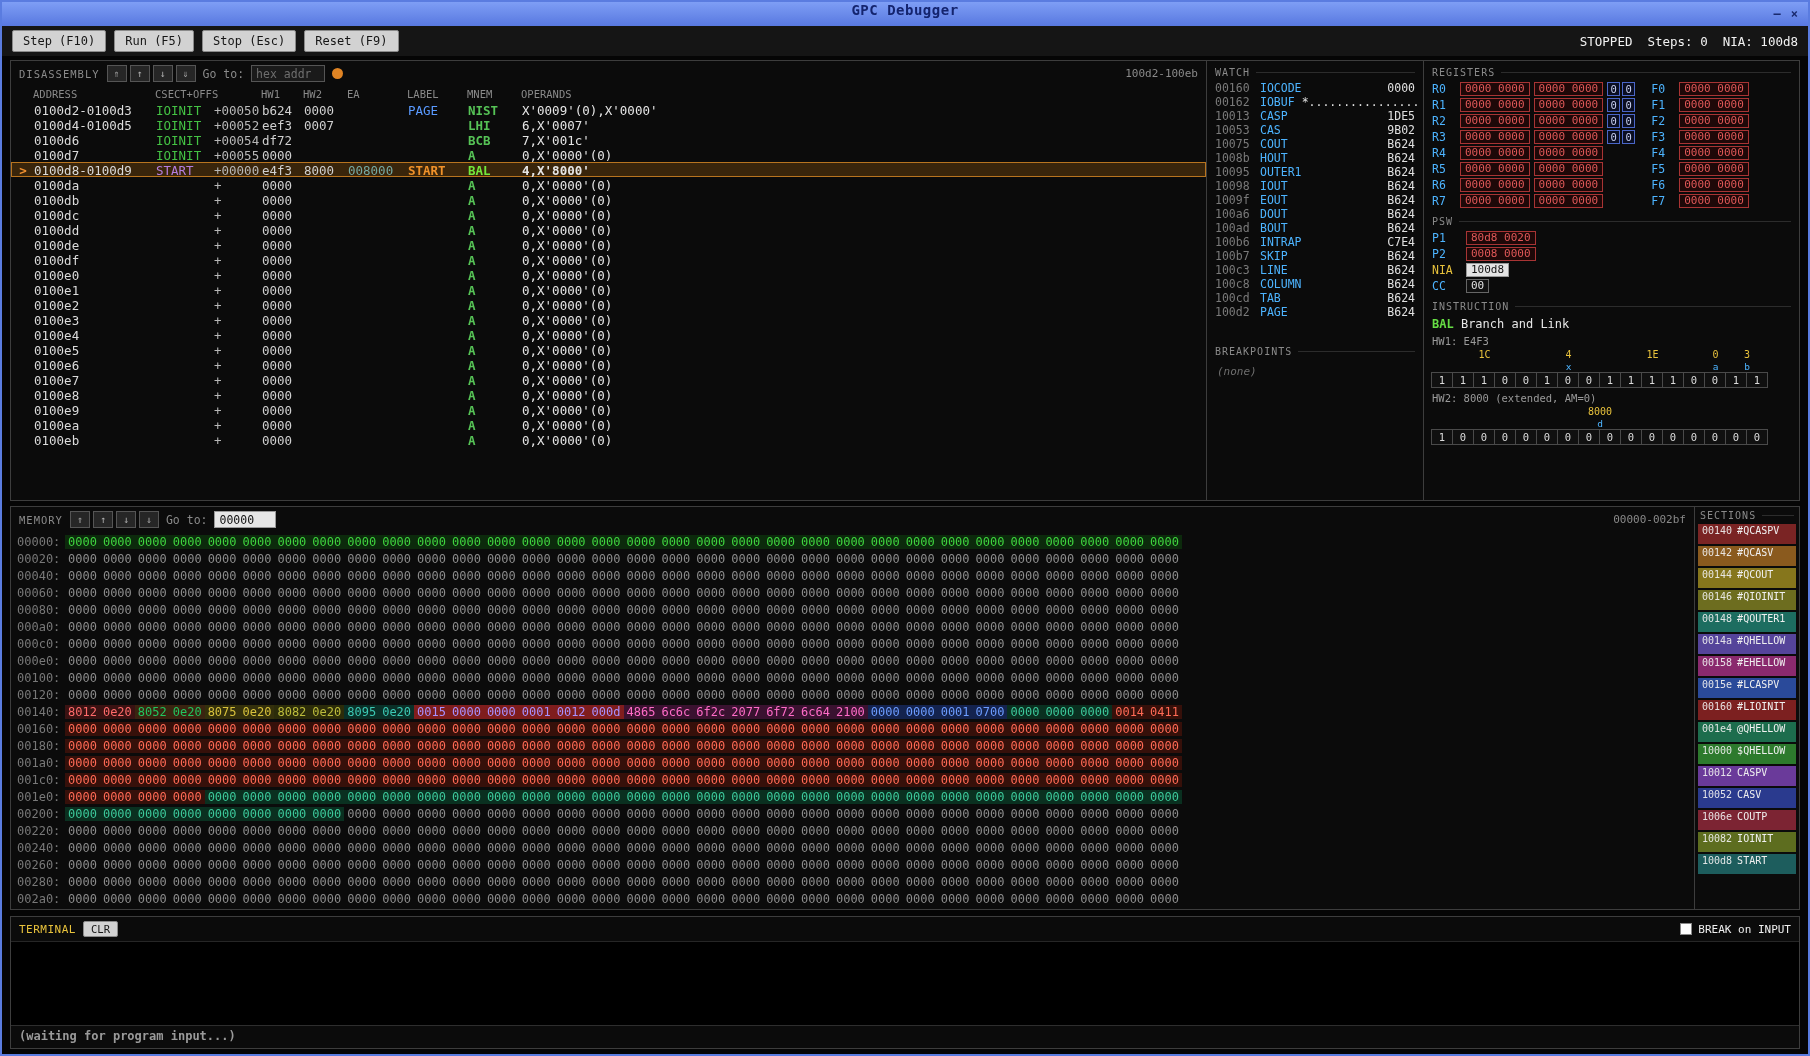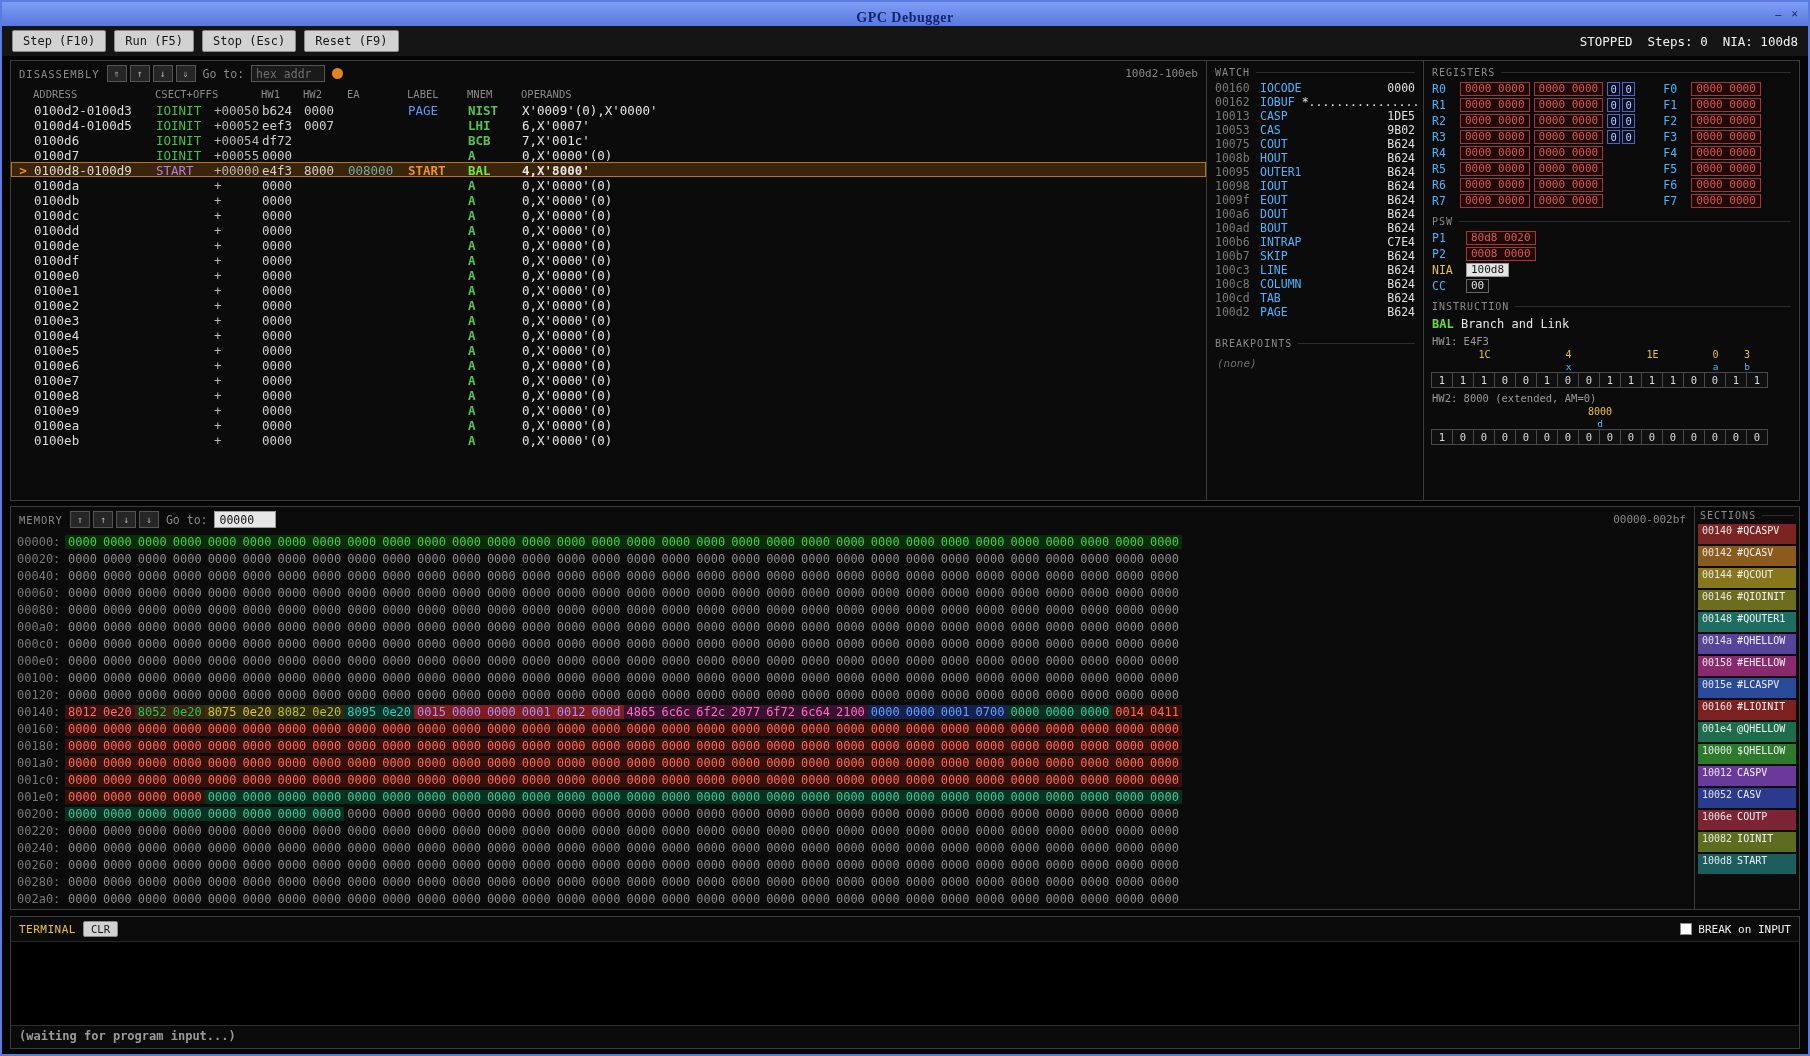--- a/index.html
+++ b/index.html
@@ -1,21 +1,21 @@
 <!DOCTYPE html>
 <html><head>
 <meta charset="utf-8">
 <style>
   * { box-sizing: border-box; margin: 0; padding: 0; }
   html,body { width:1810px; height:1056px; background:#000; overflow:hidden; }
   body { font-family:"DejaVu Sans Mono", monospace; }
   .window { width:1810px; height:1056px; border:2px solid #5a7ce0; background:#070707; display:flex; flex-direction:column; }
 
   
-  .titlebar { height:24px; flex:0 0 auto; background:linear-gradient(#7e9ef5,#5878e0); display:flex; align-items:flex-end; justify-content:center; position:relative;font-family:Liberation Serif, serif; }
+  .titlebar { height:24px; flex:0 0 auto; background:linear-gradient(#7e9ef5,#5878e0); display:flex; align-items:flex-start; justify-content:center; position:relative; }
   .titlebar .title { font-size:14px; font-weight:bold; color:#14246e; letter-spacing:.5px; }
   .win-controls { position:absolute; right:10px; top:0; height:100%; display:flex; align-items:center; gap:10px; color:#1a2a6e; font-size:12px; font-weight:bold; }
   .win-controls span { cursor:pointer; }
 
   
   .toolbar { height:30px; flex:0 0 auto; display:flex; align-items:center; gap:8px; padding:0 10px; background:#151515; }
   #toolbar-buttons { display:flex; gap:8px; }
   .tb-btn { font-family:inherit; font-size:12px; background:#d2d2d2; color:#161616; border:1px solid #8a8a8a; border-radius:2px; padding:3px 10px; cursor:pointer; }
   .toolbar .status { margin-left:auto; color:#f2f2f2; font-size:12.5px; white-space:pre; }
 
@@ -66,21 +66,21 @@
   .bp-empty { color:#6e6e6e; font-style:italic; font-size:11px; padding:5px 2px; }
 
   
   .reg-panel { width:377px; margin-left:-1px; padding:3px 8px; overflow:hidden; }
   .reg-row { display:flex; align-items:center; height:16px; gap:4px; font-size:11.5px; }
   .r-name { color:#4db4ff; width:24px; flex:0 0 auto; }
   .vbox { border:1px solid #a83434; background:#1e0808; color:#e05858; padding:0 4px; font-size:11px; height:14px; line-height:12px; white-space:pre; cursor:text; }
   .flagwrap { display:flex; gap:2px; }
   .fbox { border:1px solid #4a66c8; background:#0a0e22; color:#c8d0f0; width:13px; height:14px; font-size:10.5px; line-height:12px; text-align:center; }
   .fbox.ghost { visibility:hidden; }
-  .f-name { color:#4db4ff; margin-left:24px; width:24px; flex:0 0 auto; }
+  .f-name { color:#4db4ff; margin-left:12px; width:24px; flex:0 0 auto; }
   .psw-row { display:flex; align-items:center; height:16px; gap:6px; font-size:11.5px; }
   .p-name { width:28px; color:#4db4ff; flex:0 0 auto; }
   .p-name.yellow { color:#e8c23c; }
   .vbox.light { background:#e4e4e4; color:#141414; border-color:#999; }
   .vbox.plain { background:#101010; color:#e0e0e0; border-color:#666; }
 
   
   .instr-line { font-size:12px; margin:2px 0 3px; }
   .instr-mnem { color:#66dd44; font-weight:bold; }
   .instr-desc { color:#e6e6e6; }
@@ -539,21 +539,21 @@
               <span class="w-addr">100cd</span>
               <span class="w-name">TAB</span>
               <span class="w-val">B624</span>
             </div>
             <div class="watch-row">
               <span class="w-addr">100d2</span>
               <span class="w-name">PAGE</span>
               <span class="w-val">B624</span>
             </div>
           </div>
-        <div class="subhead" style="margin-top:16px;">BREAKPOINTS</div>
+        <div class="subhead" style="margin-top:24px;">BREAKPOINTS</div>
         <div class="bp-empty">(none)</div>
       </section>
 
       <section class="panel reg-panel">
         <div class="subhead">REGISTERS</div>
         <div id="reg-rows">
             <div class="reg-row">
               <span class="r-name">R0</span>
               <span class="vbox">0000 0000</span>
               <span class="vbox">0000 0000</span>

